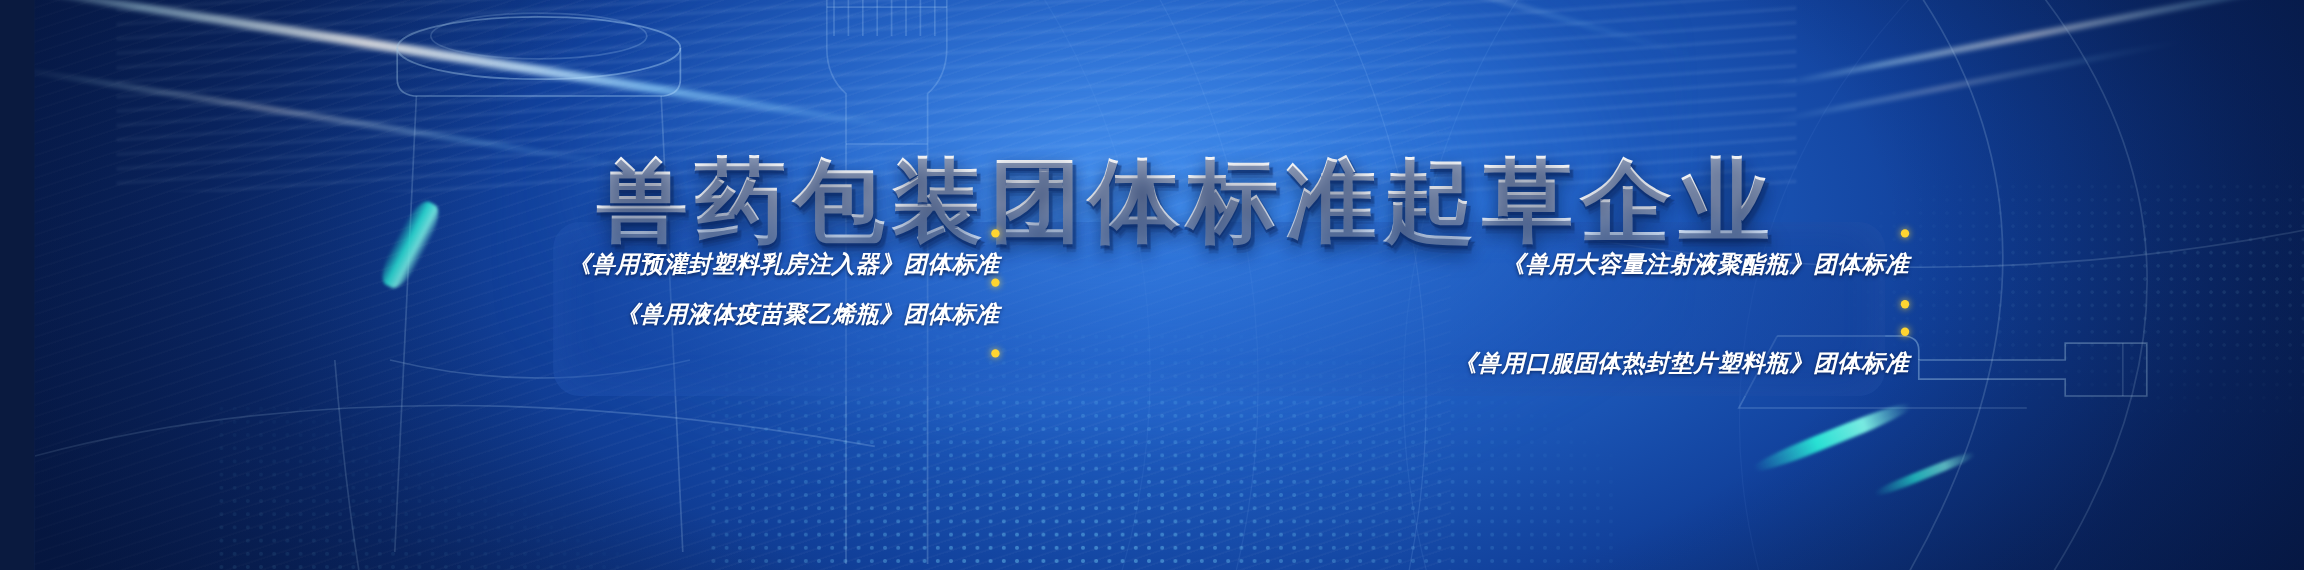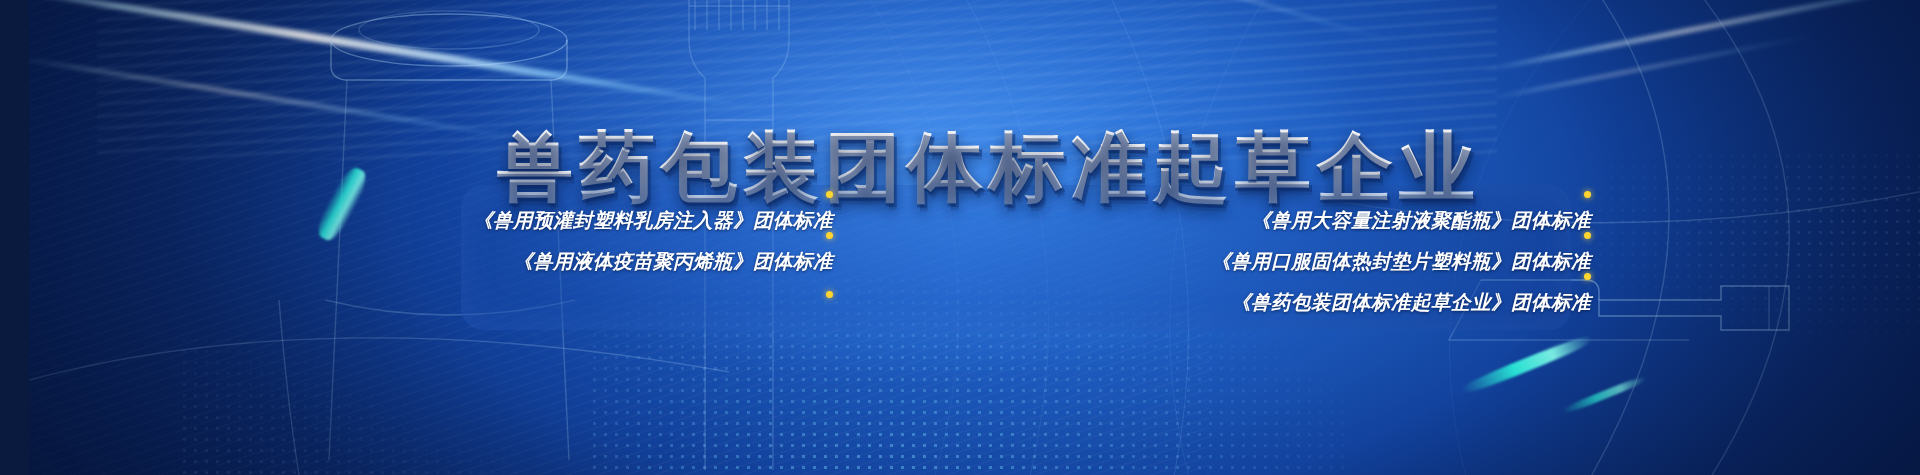--- a/index.html
+++ b/index.html
@@ -283,30 +283,29 @@
       <span class="dot"></span>
       <span class="std-text">《兽用预灌封塑料乳房注入器》团体标准</span>
     </div>
     <div class="std-item col-right">
       <span class="dot"></span>
       <span class="std-text">《兽用大容量注射液聚酯瓶》团体标准</span>
     </div>
 
     <div class="std-item col-left">
       <span class="dot"></span>
-      <span class="std-text">《兽用液体疫苗聚丙烯瓶》团体标准</span>
+      <span class="std-text">《兽用液体疫苗聚乙烯瓶》团体标准</span>
     </div>
     <div class="std-item col-right">
       <span class="dot"></span>
+    </div>
+
+    <div class="std-item col-left">
+      <span class="dot"></span>
+    </div>
+    <div class="std-item col-right">
+      <span class="dot"></span>
       <span class="std-text">《兽用口服固体热封垫片塑料瓶》团体标准</span>
     </div>
 
-    <div class="std-item col-left">
-      <span class="dot"></span>
-    </div>
-    <div class="std-item col-right">
-      <span class="dot"></span>
-      <span class="std-text">《兽药包装团体标准起草企业》团体标准</span>
-    </div>
-
   </div>
 
 </div>
 
 </body></html>

